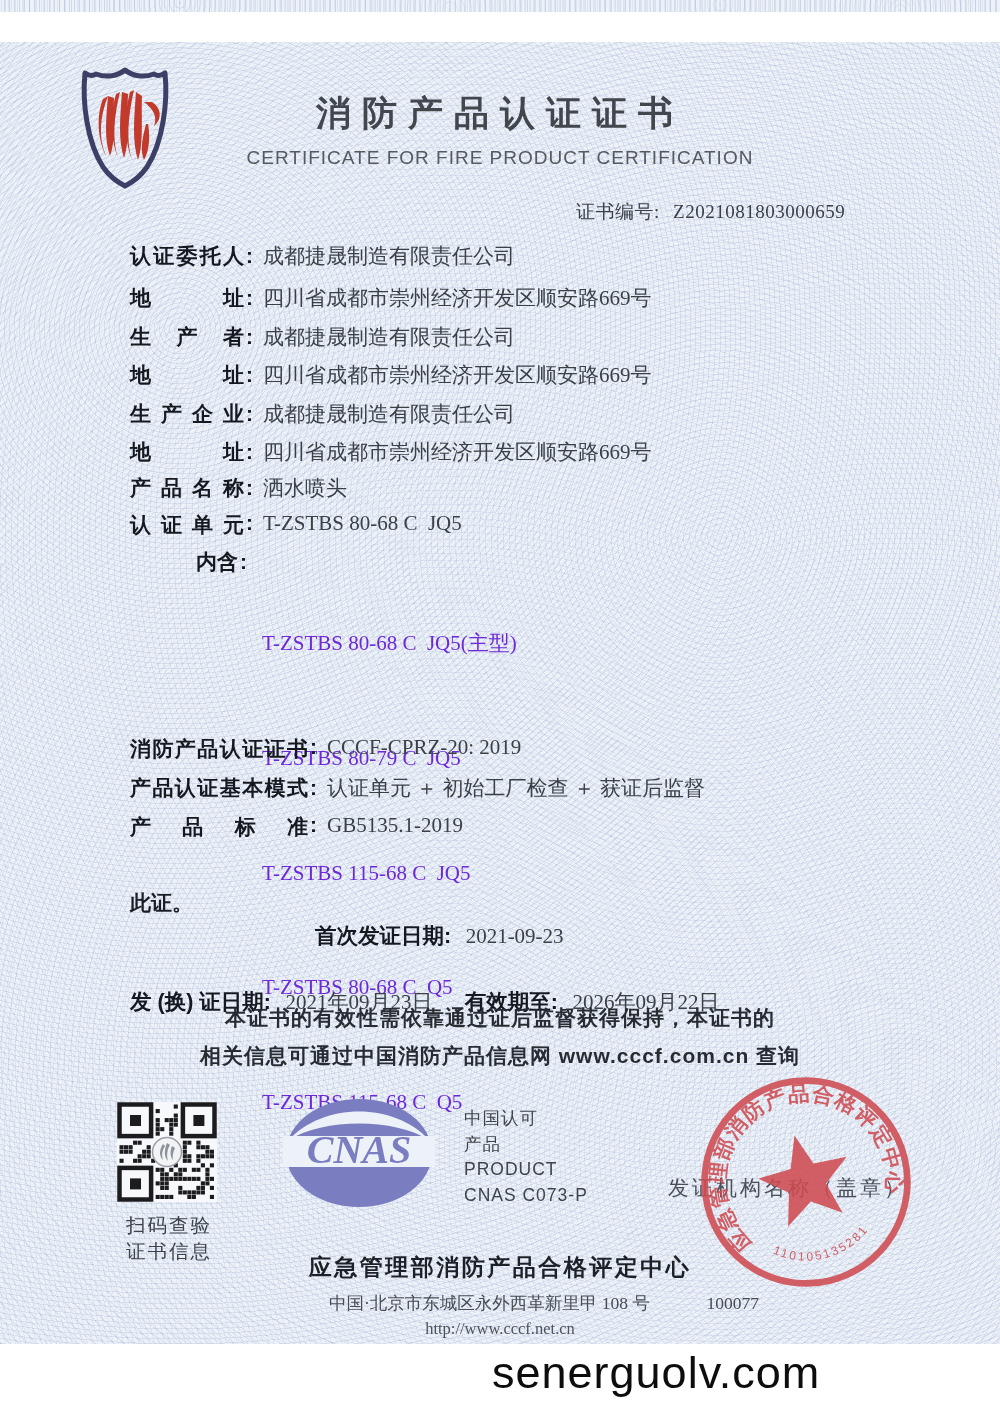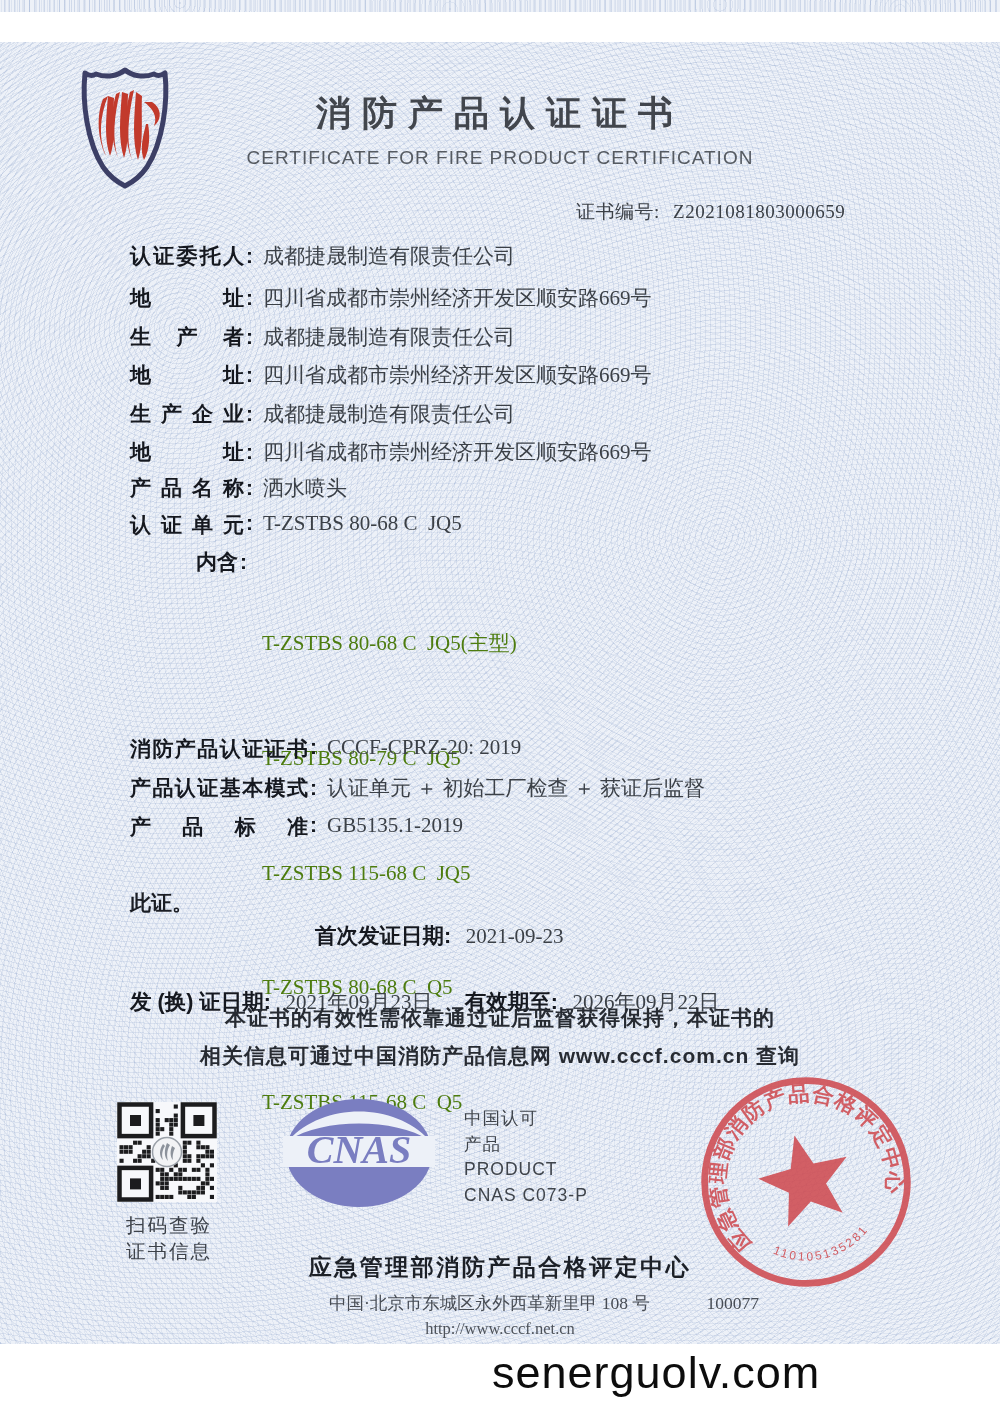--- a/index.html
+++ b/index.html
@@ -19,21 +19,21 @@
          font-size:35px;font-weight:600;letter-spacing:11px;color:#42464d;}
   .subtitle{width:1000px;text-align:center;font-size:19px;letter-spacing:1px;color:#555a61;}
   .certno{font-family:"Liberation Serif",serif;font-size:19px;color:#3a3f46;letter-spacing:.5px;}
   .row{left:130px;white-space:nowrap;font-size:21px;color:#363b42;}
   .flabel{display:inline-block;width:114px;text-align:justify;text-align-last:justify;
           font-weight:bold;color:#15181f;vertical-align:top;}
   .clabel{display:inline-block;width:178px;text-align:justify;text-align-last:justify;
           font-weight:bold;color:#15181f;vertical-align:top;}
   .colon{font-weight:bold;color:#15181f;margin:0 10px 0 2px;}
   .val{font-family:"Liberation Serif",serif;color:#3b4047;white-space:pre;}
-  .models{font-family:"Liberation Serif",serif;font-size:21px;color:#4d7c0f;line-height:38.2px;white-space:pre;}
+  .models{font-family:"Liberation Serif",serif;font-size:21px;color:#6d28d9;line-height:38.2px;white-space:pre;}
   .blabel{font-weight:bold;color:#15181f;font-size:21.5px;}
   .statement{font-size:21px;font-weight:bold;color:#1a1d24;white-space:nowrap;}
   .statement .code{font-family:"Liberation Serif",serif;font-weight:normal;color:#33383f;}
   .notice{width:1000px;text-align:center;font-size:21px;font-weight:600;color:#272b32;letter-spacing:1px;}
   .qrcap{font-size:19.5px;line-height:26px;color:#3a3f46;letter-spacing:2px;color:#3d424a;}
   .cnastext{font-size:17.5px;line-height:25.5px;color:#3f444b;letter-spacing:1px;}
   .issuer{font-family:"Liberation Serif",serif;font-size:21px;letter-spacing:3px;color:#4a4f58;z-index:1;}
   .seal{z-index:2;opacity:.87;}
   .f-org{width:1000px;text-align:center;font-size:23px;font-weight:bold;color:#1c2027;letter-spacing:2.5px;}
   .f-addr{width:1000px;text-align:center;font-family:"Liberation Serif",serif;font-size:17.5px;color:#474c54;margin-left:44px;}
@@ -257,20 +257,21 @@
     <rect x="0" y="40" width="152" height="31" fill="#edf1f8"></rect>
     <text x="76" y="67" text-anchor="middle" font-family="Liberation Serif, serif" font-style="italic" font-weight="bold" font-size="40" fill="#7a7ec1">CNAS</text>
   </svg>
   <div class="abs cnastext" style="left:464px;top:1106px;">
     <div>中国认可</div>
     <div>产品</div>
     <div>PRODUCT</div>
     <div>CNAS C073-P</div>
   </div>
 
+  <div class="abs issuer nowrap" style="left:668px;top:1174px;">发证机构名称（盖章）</div>
   <svg class="abs seal" style="left:696px;top:1072px;transform:rotate(-14deg);" width="220" height="220" viewBox="0 0 230 230">
     <defs>
       <path id="arcTop" d="M 45.4,163.8 A 85,85 0 1 1 184.6,163.8" fill="none"></path>
       <path id="arcBot" d="M 37.9,143.1 A 82,82 0 0 0 192.1,143.1" fill="none"></path>
     </defs>
     <circle cx="115" cy="115" r="106" fill="none" stroke="#cf4a50" stroke-width="7"></circle>
     <text font-size="21.5" font-weight="bold" fill="#cf4a50" letter-spacing="1">
       <textPath href="#arcTop" startOffset="0" textLength="352" lengthAdjust="spacingAndGlyphs">应急管理部消防产品合格评定中心</textPath>
     </text>
     <polygon points="115,65 127.3,98 162.6,99.6 135,121.5 144.4,155.5 115,136 85.6,155.5 95,121.5 67.4,99.6 102.7,98" fill="#cf4a50"></polygon>

